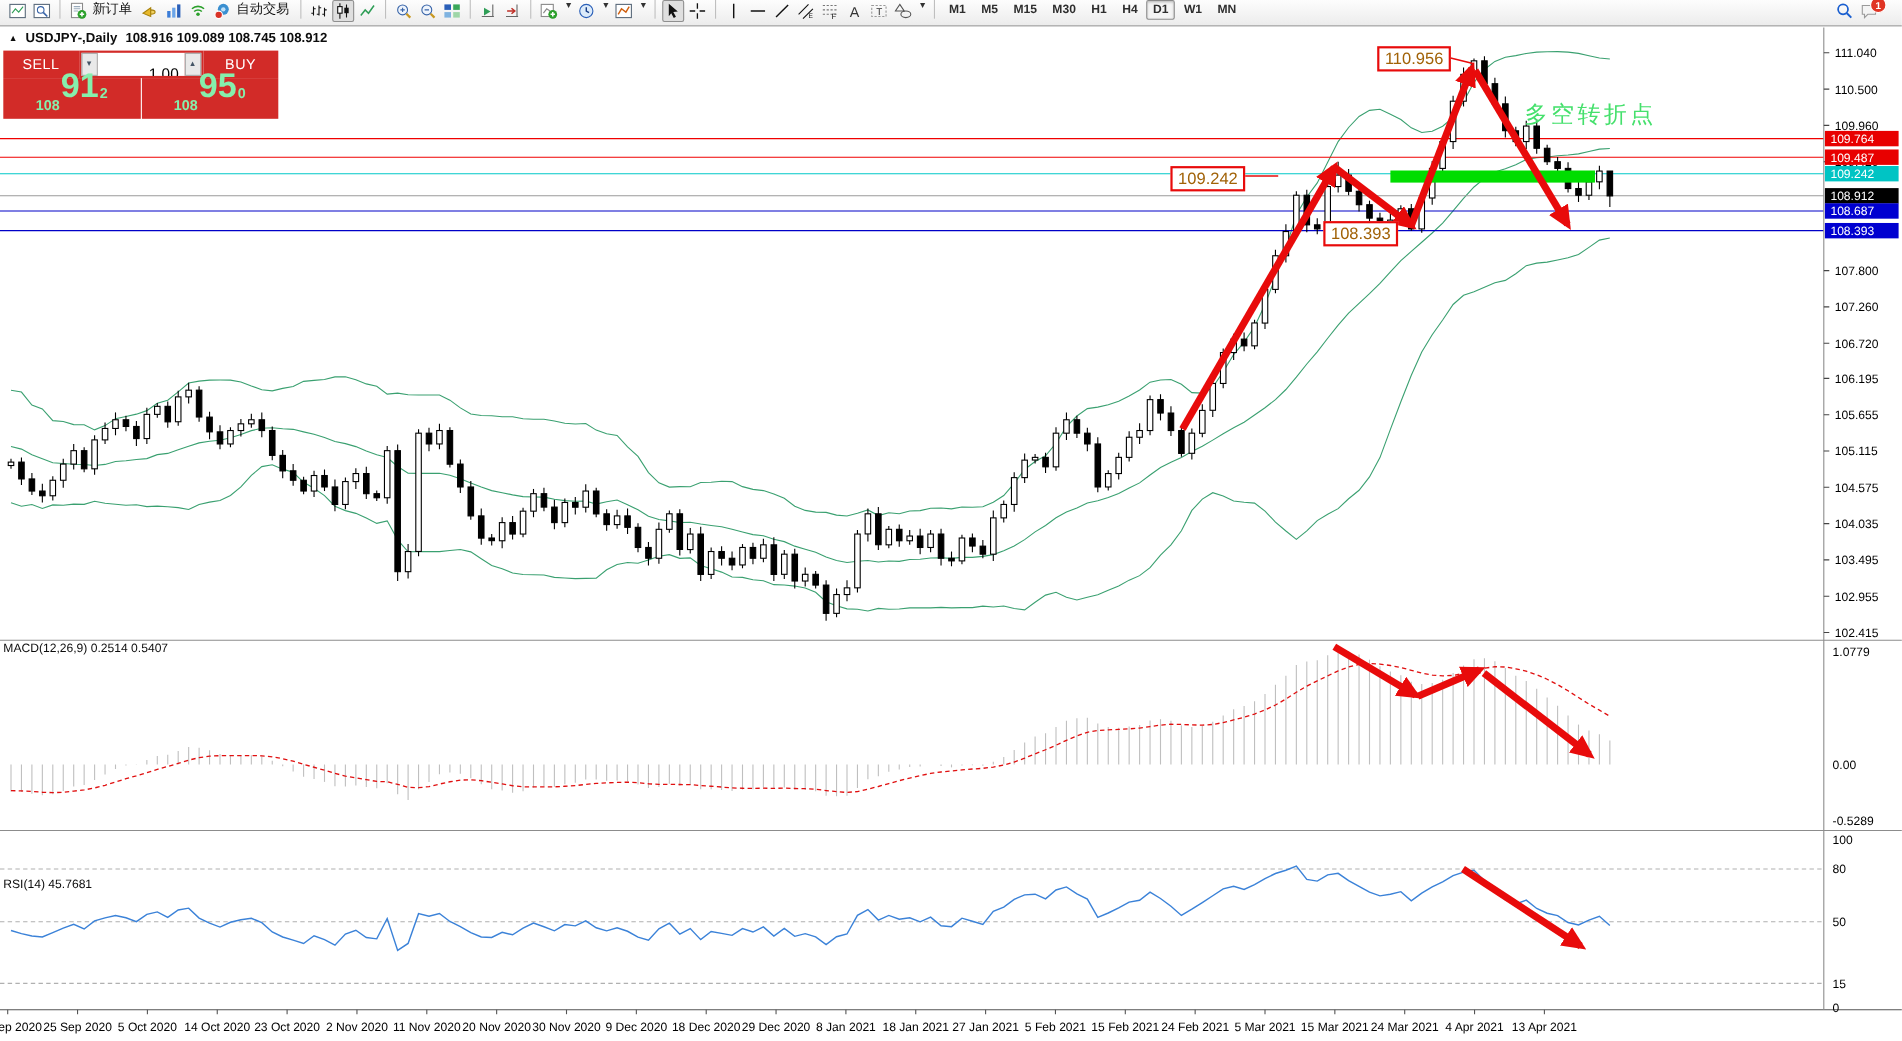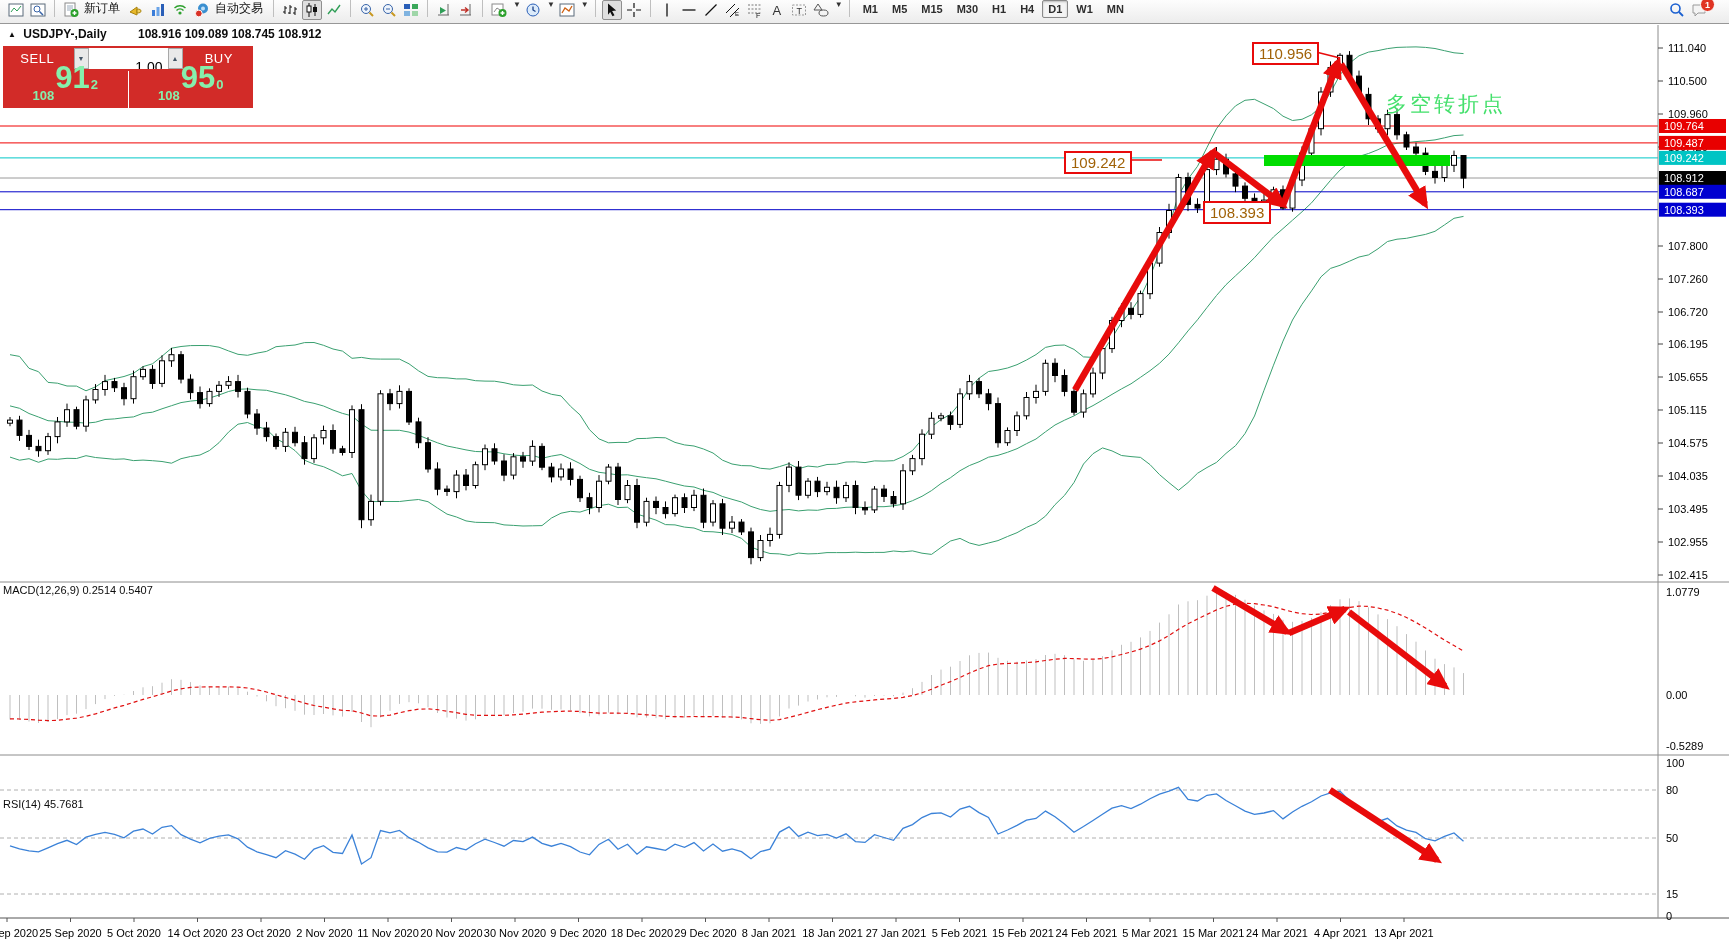--- a/index.html
+++ b/index.html
@@ -260,21 +260,21 @@
     <svg viewBox="0 0 16 16">
         <path d="M2 3h12v8H7l-3 3v-3H2z" fill="#f4f4f4" stroke="#9a9a9a"></path>
       </svg>
     <span class="note-badge">1</span>
   </span>
 </div>
 
 <div class="chart-title">
   <span class="mk">▲</span>
   <span>USDJPY-,Daily</span>
-  <span style="margin-left:28px">108.916 109.089 108.745 108.912</span>
+  <span style="margin-left:4px">108.916 109.089 108.745 108.912</span>
 </div>
 
 <div class="trade-panel">
   <div class="tp-top">
     <div class="tp-btn">SELL</div>
     <div class="tp-step">
       <div class="tp-sbtn">▼</div>
       <input class="tp-vol" readonly="" value="1.00" style="">
       <div class="tp-sbtn">▲</div>
     </div>

